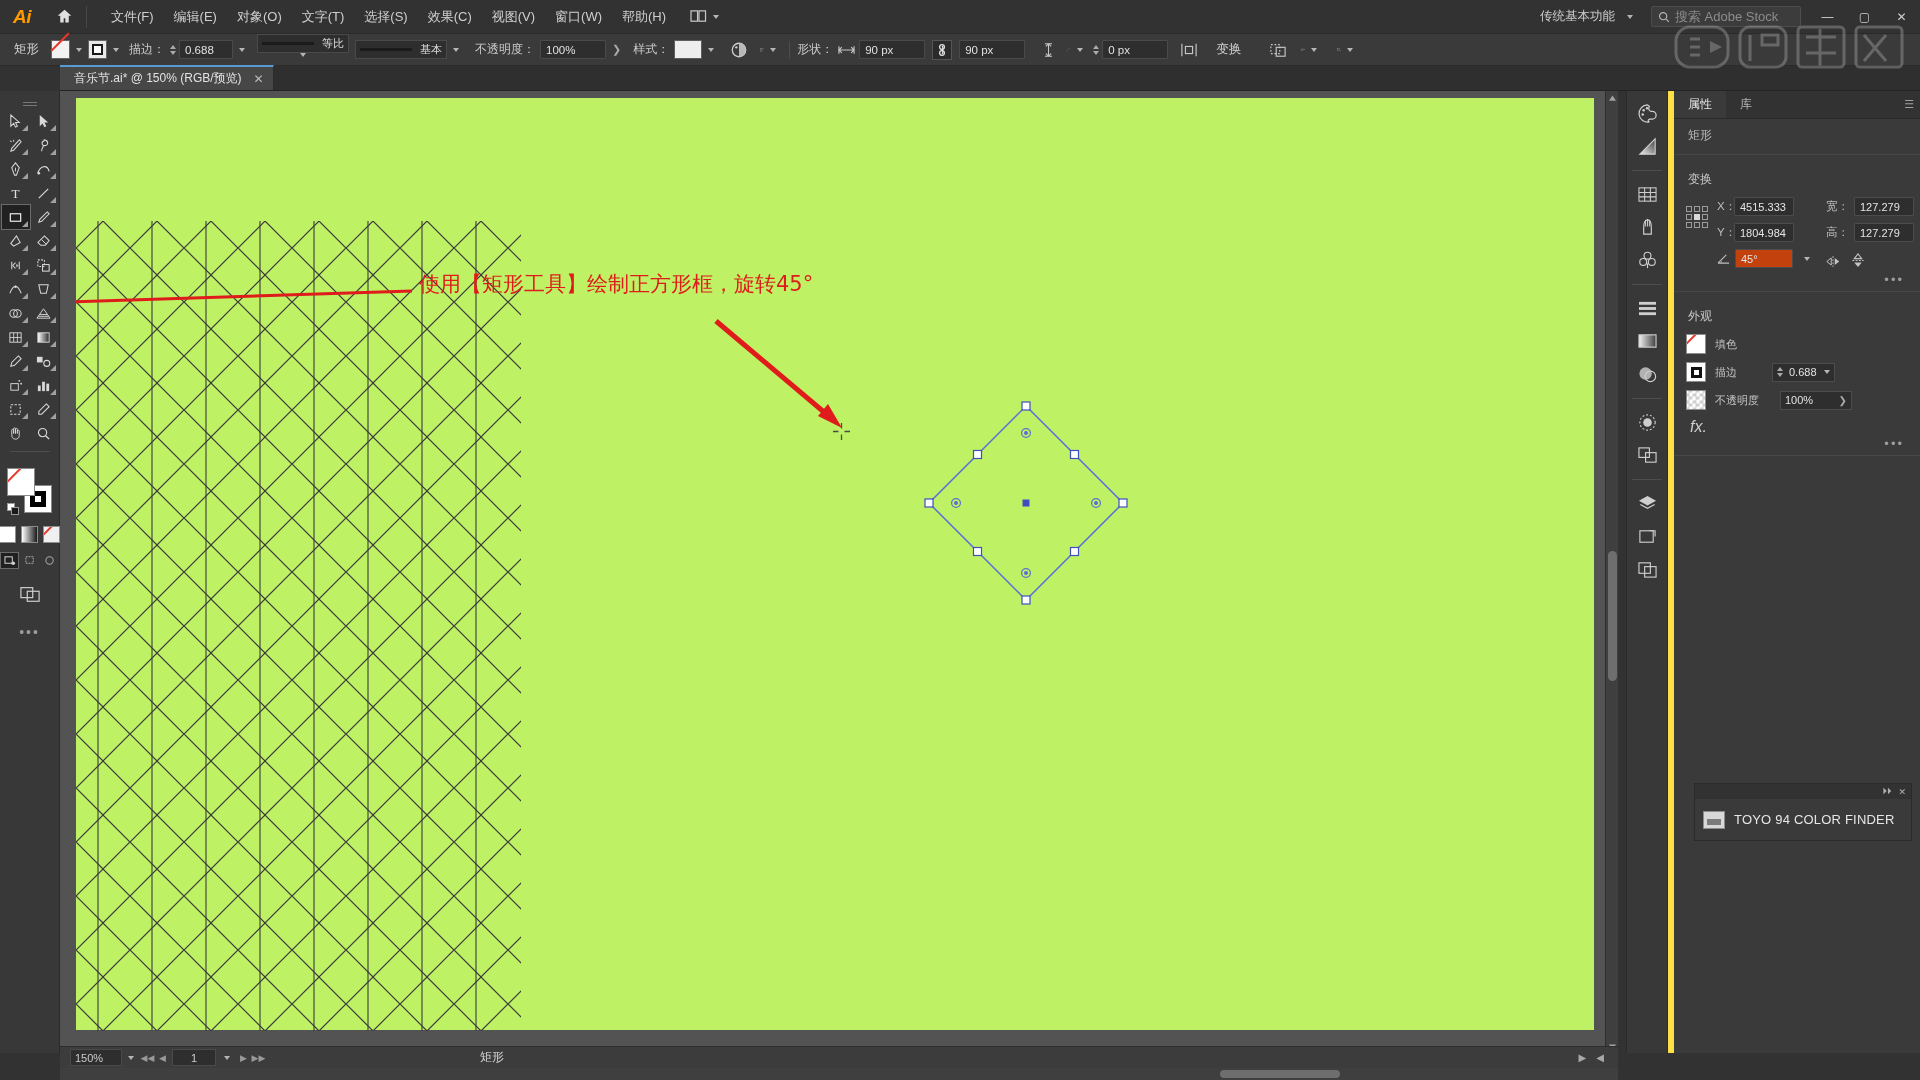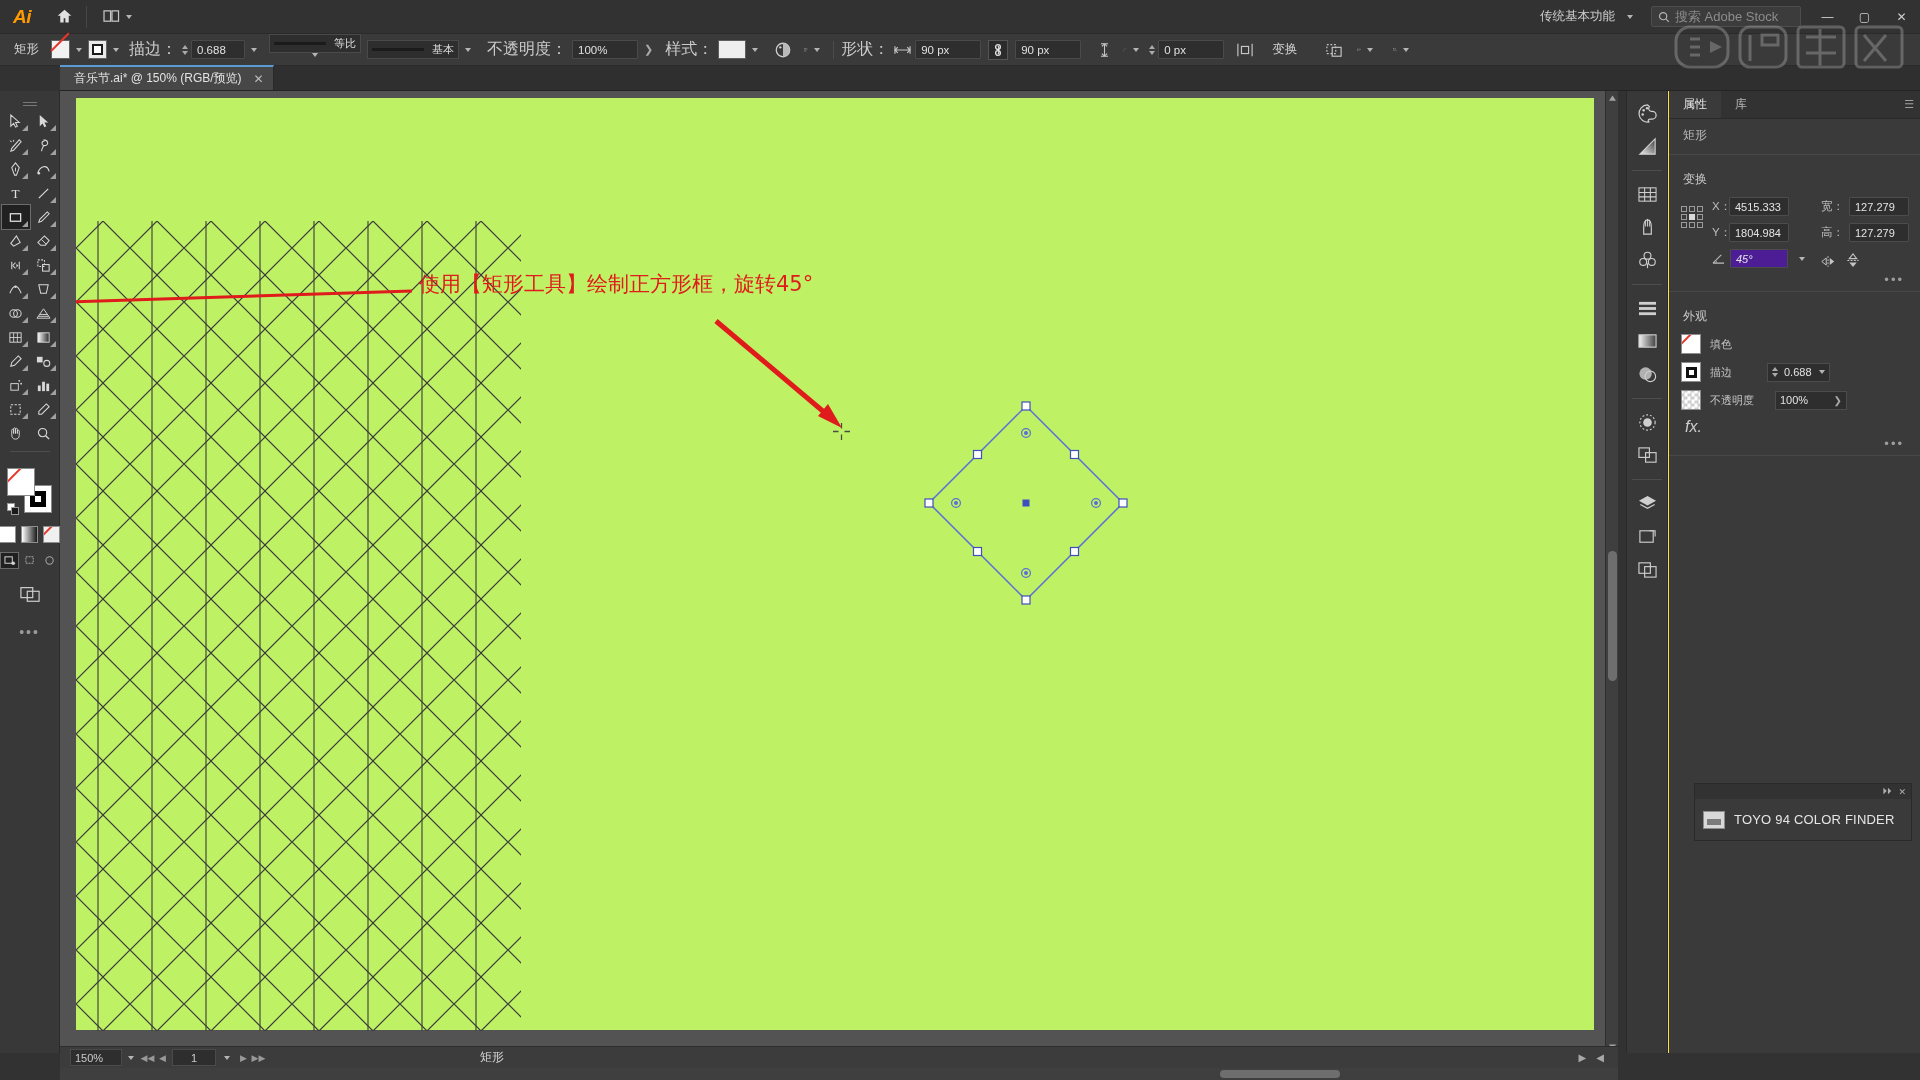--- a/index.html
+++ b/index.html
@@ -79,21 +79,21 @@
     width: 19px; height: 19px; background: #e9e9e9; border: 1px solid #636363;
     display: flex; align-items: center; justify-content: center;
   }
   .swatch-stroke i {
     width: 11px; height: 11px; border: 2.5px solid #1a1a1a; background: #fff; display: block;
   }
   .caret {
     width: 0; height: 0; border-left: 3.5px solid transparent; border-right: 3.5px solid transparent;
     border-top: 4px solid #b5b5b5; margin: 0 6px;
   }
-  .cb-text { font-size: 16px; color: #cbcbcb; margin-right: 5px; white-space: nowrap; font-family: Liberation Serif, serif; }
+  .cb-text { font-size: 12px; color: #cbcbcb; margin-right: 5px; white-space: nowrap; font-family: Liberation Serif, serif; }
   .num-field {
     background: #2e2e2e; border: 1px solid #4a4a4a; border-radius: 1px;
     height: 19px; min-width: 54px; display: flex; align-items: center;
     padding: 0 5px; font-size: 11.5px; color: #e0e0e0;
   }
   .num-field.wide { min-width: 66px; }
   .stepper {
     display: flex; flex-direction: column; justify-content: center; margin-right: 3px;
     line-height: 0;
   }
@@ -268,21 +268,21 @@
   }
   .rail-btn {
     width: 34px; height: 32px; display: flex; align-items: center; justify-content: center;
     margin-bottom: 1px;
   }
   .rail-div { width: 30px; height: 1px; background: #4d4d4d; margin: 7px 0; }
 
   
   .props {
     position: absolute; top: 91px; right: 0; width: 252px; height: 962px;
-    background: #3a3a3a; border-left: 1px solid #fde047;
+    background: #3a3a3a; border-left: 6px solid #fde047;
     display: flex; flex-direction: column;
   }
   .props-tabs {
     height: 28px; background: #323232; display: flex; align-items: stretch;
     border-bottom: 1px solid #2a2a2a;
   }
   .ptab {
     padding: 0 14px; display: flex; align-items: center; font-size: 12px; color: #b6b6b6;
   }
   .ptab.active { background: #3a3a3a; color: #e8e8e8; }
@@ -303,21 +303,21 @@
 
   .f-col { display: flex; flex-direction: column; gap: 7px; }
   .f-row { display: flex; align-items: center; gap: 5px; }
   .f-lbl { font-size: 11.5px; color: #bdbdbd; width: 12px; text-align: right; }
   .f-inp {
     background: #2e2e2e; border: 1px solid #4c4c4c; border-radius: 1px; height: 19px;
     width: 60px; display: flex; align-items: center; padding: 0 5px;
     font-size: 11px; color: #e4e4e4;
   }
   .f-inp.ang { width: 58px; }
-  .sel-inp { background:#4c1d95;font-style:italic; }
+  .sel-inp { background:#c2410c; }
   .chain-icon { margin-top: 16px; }
   .flip-row { display: flex; align-items: center; gap: 10px; margin-top: 4px; }
   .more-dots { text-align: right; color: #9d9d9d; font-size: 13px; letter-spacing: 2px; padding-right: 4px; }
 
   .ap-row { display: flex; align-items: center; margin-bottom: 8px; gap: 9px; }
   .ap-sw {
     width: 20px; height: 20px; border: 1px solid #8c8c8c; background: #fff; position: relative;
     overflow: hidden; flex: 0 0 auto;
   }
   .ap-sw.none::after {
@@ -375,20 +375,31 @@
 <div class="app">
 
   <div class="menubar">
     <div class="ai-logo">Ai</div>
     <div class="home-btn">
       <svg width="17" height="17" viewBox="0 0 20 20">
           <path d="M10 2 L18 9 h-3 v8 h-4 v-5 h-2 v5 h-4 v-8 h-3 Z" fill="#e0e0e0"></path>
         </svg>
     </div>
     <div class="menu-sep"></div>
+    <div class="menu-items">
+      <div class="menu-item">文件(F)</div>
+      <div class="menu-item">编辑(E)</div>
+      <div class="menu-item">对象(O)</div>
+      <div class="menu-item">文字(T)</div>
+      <div class="menu-item">选择(S)</div>
+      <div class="menu-item">效果(C)</div>
+      <div class="menu-item">视图(V)</div>
+      <div class="menu-item">窗口(W)</div>
+      <div class="menu-item">帮助(H)</div>
+    </div>
     <div style="display:flex;align-items:center;margin-left:14px;">
       <svg width="17" height="15" viewBox="0 0 18 16">
           <rect x="1" y="2" width="7" height="11" fill="none" stroke="#c8c8c8" stroke-width="1.3"></rect>
           <rect x="9.5" y="2" width="7" height="11" fill="none" stroke="#c8c8c8" stroke-width="1.3"></rect>
         </svg>
       <span class="caret"></span>
     </div>
 
     <div class="menubar-right">
       <div class="ws-switcher">

